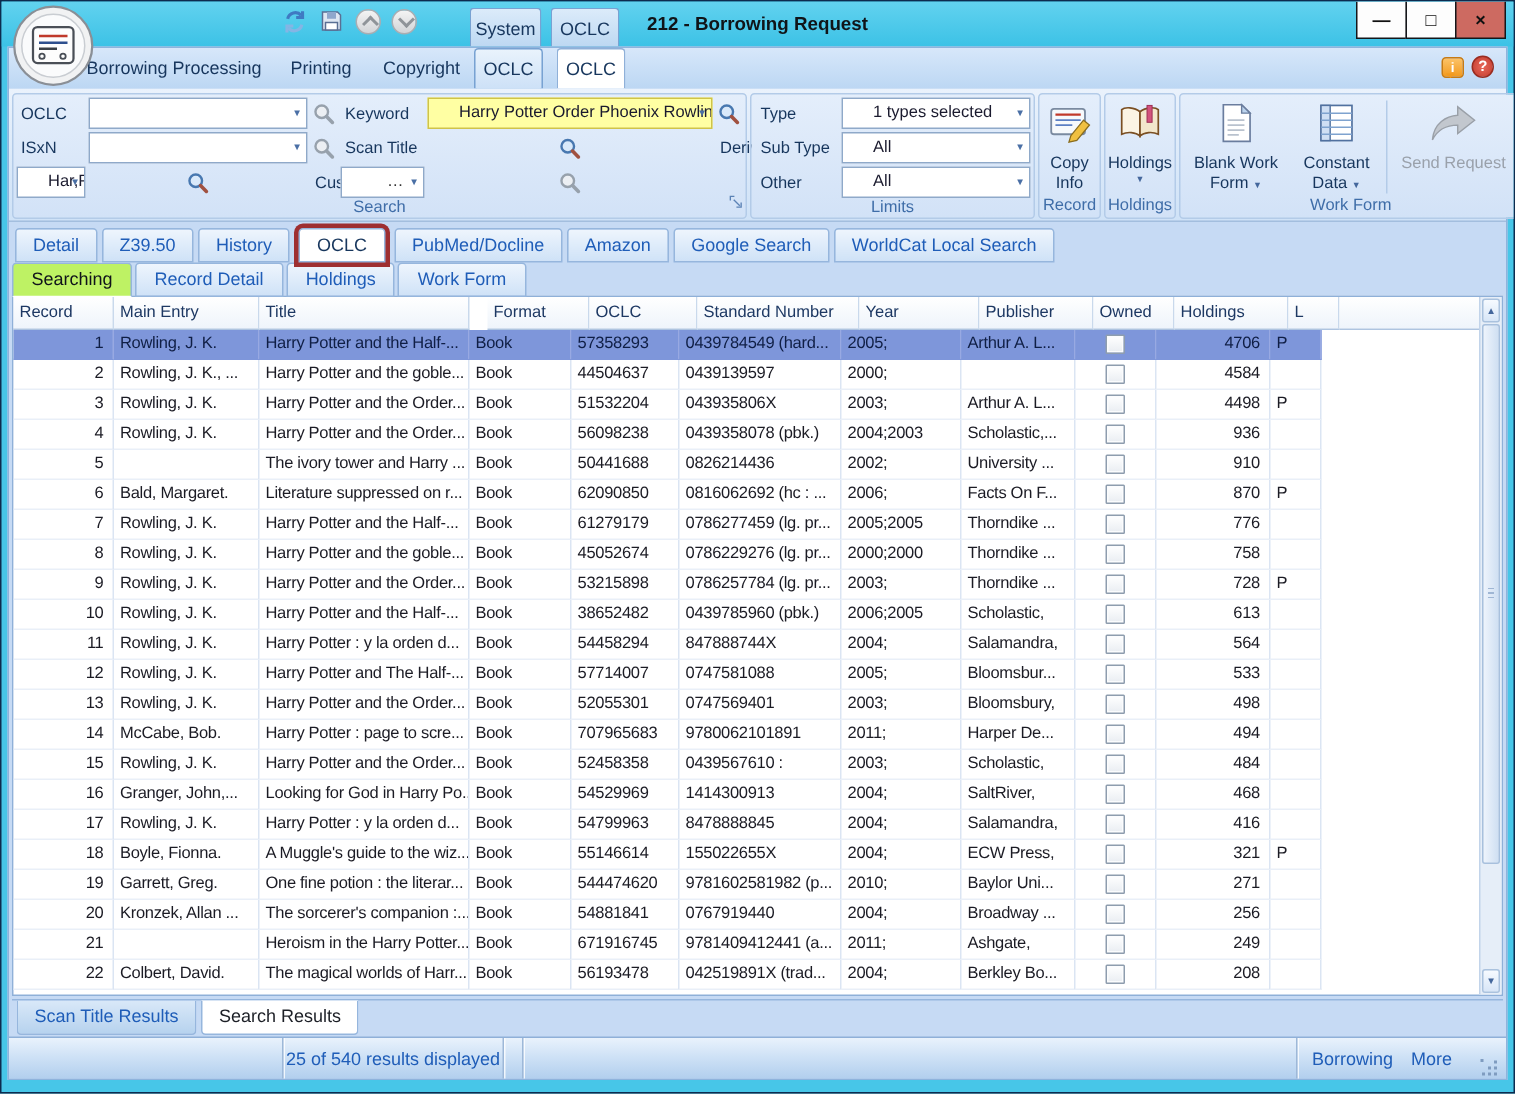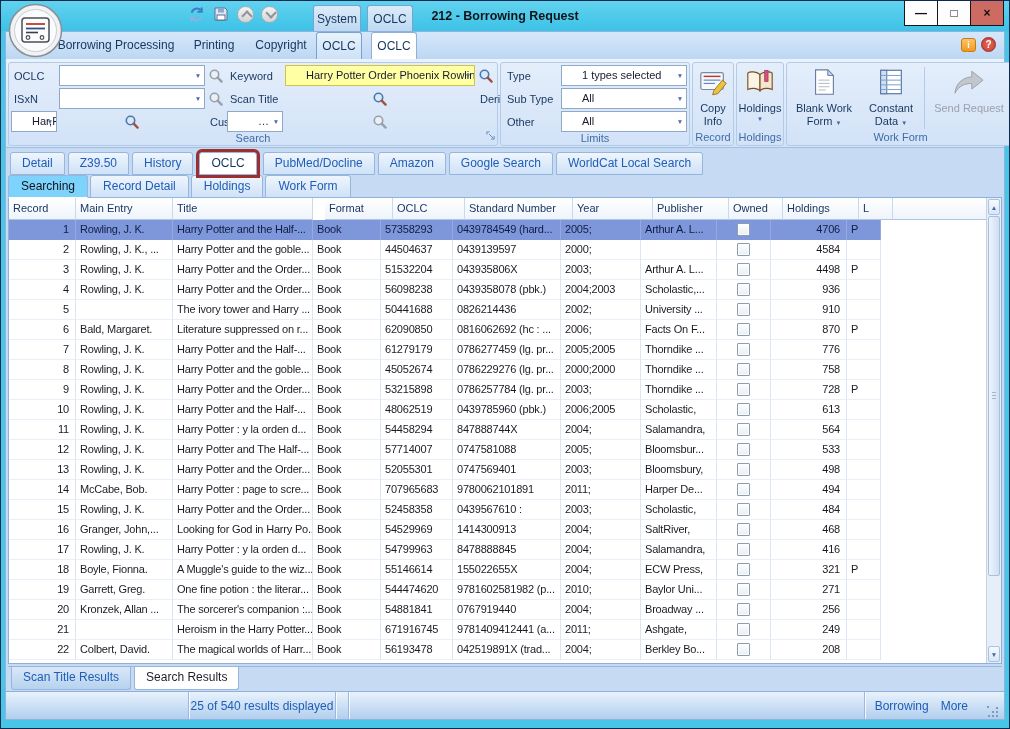--- a/index.html
+++ b/index.html
@@ -97,21 +97,21 @@
   .maintabs { position: absolute; left: 4px; top: 4px; display: flex; height: 23px; }
   .mtab { height: 23px; line-height: 21px; padding: 0 11px; font-size: 12px; color: #1f5db8; white-space: nowrap;
           background: linear-gradient(#eef5fd, #cfe2f7); border: 1px solid #96b6dd; border-radius: 3px 3px 0 0;
           margin-right: 3px; }
   .mtab.active { background: #fff; color: #17365d; }
   .mtab.boxed { box-shadow: 0 0 0 3px #9e2f31; position: relative; z-index: 3; margin: 0 6px 0 3px; }
   .subtabs { position: absolute; left: 2px; top: 27px; display: flex; height: 23px; z-index: 2; }
   .stab { height: 23px; line-height: 21px; padding: 0 12px; font-size: 12px; color: #1f5db8; white-space: nowrap;
           background: linear-gradient(#eef5fd, #cfe2f7); border: 1px solid #96b6dd; border-radius: 3px 3px 0 0;
           margin-right: 2px; }
-  .stab.active { background: #7dd3fc; color: #10131a; border-bottom-color: #fff; }
+  .stab.active { background: #bef264; color: #10131a; border-bottom-color: #fff; }
 
   .gridpanel { position: absolute; left: 2px; right: 2px; top: 49px; height: 467px;
                background: #fff; border: 1px solid #8fb0d8; }
   .gridhead { display: flex; margin-right: 15px; height: 22px; }
   .hcell { height: 22px; padding: 4px 4px 0; font-size: 11px; color: #1d3863; white-space: nowrap; overflow: hidden;
            background: linear-gradient(#ffffff, #eef4fb);
            border-right: 1px solid #c9d9ec; border-bottom: 1px solid #aec4e0; }
   .hcell.fill { flex: 1; border-right: none; }
   .gridbody { overflow: hidden; }
   .grow { display: flex; height: 20px; width: 872px; background: #fff; }
@@ -575,21 +575,21 @@
                 <div class="cb"></div>
               </div>
               <div class="cell c-holdings right" style="width: 76px;">728</div>
               <div class="cell c-l" style="width: 34px;">P</div>
             </div>
             <div class="grow">
               <div class="cell c-record right" style="width: 67px;">10</div>
               <div class="cell c-main_entry" style="width: 97px;">Rowling, J. K.</div>
               <div class="cell c-title" style="width: 140px;">Harry Potter and the Half-...</div>
               <div class="cell c-format" style="width: 68px;">Book</div>
-              <div class="cell c-oclc" style="width: 72px;">48062519</div>
+              <div class="cell c-oclc" style="width: 72px;">38652482</div>
               <div class="cell c-standard_number" style="width: 108px;">0439785960 (pbk.)</div>
               <div class="cell c-year" style="width: 80px;">2006;2005</div>
               <div class="cell c-publisher" style="width: 76px;">Scholastic,</div>
               <div class="cell c-owned" style="width: 54px;">
                 <div class="cb"></div>
               </div>
               <div class="cell c-holdings right" style="width: 76px;">613</div>
               <div class="cell c-l" style="width: 34px;"></div>
             </div>
             <div class="grow">

